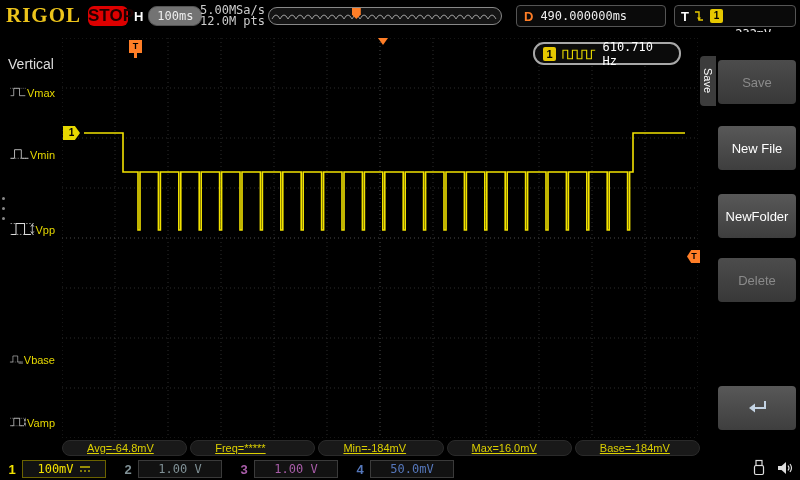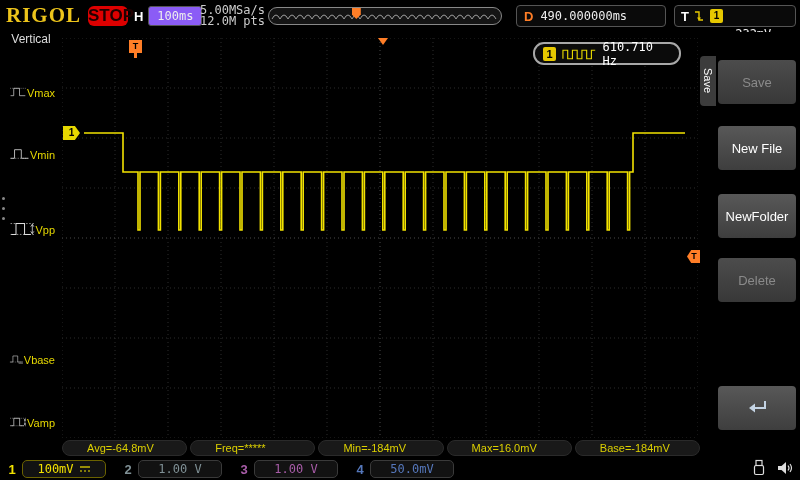--- a/index.html
+++ b/index.html
@@ -8,43 +8,43 @@
           font-family:"Liberation Sans",sans-serif;}
 
   
   .topbar{position:absolute;left:0;top:0;width:800px;height:32px;background:#000;}
   .logo{position:absolute;left:6px;top:3px;font-family:"Liberation Serif",serif;
         font-weight:bold;font-size:21px;color:#edc41b;letter-spacing:1px;}
   .stop-badge{position:absolute;left:88px;top:6px;width:40px;height:20px;background:#dd0000;
         color:#200000;font-weight:bold;font-size:17px;text-align:center;line-height:20px;border-radius:6px;}
   .hgroup{position:absolute;left:134px;top:6px;height:20px;display:flex;align-items:center;gap:5px;}
   .hlabel{color:#fff;font-weight:bold;font-size:13px;}
-  .hval{display:inline-block;min-width:54px;height:20px;border:1px solid #555;border-radius:3px;
-        background:#8b5cf6;color:#eee;font-size:12px;line-height:18px;text-align:center;
+  .hval{display:inline-block;min-width:54px;height:20px;border:1px solid #555;border-radius:9px;
+        background:#737373;color:#eee;font-size:12px;line-height:18px;text-align:center;
         font-family:"DejaVu Sans Mono",monospace;}
   .srate{position:absolute;left:200px;top:5px;color:#ccc;font-size:12px;line-height:11px;
         font-family:"DejaVu Sans Mono",monospace;}
   .membar{position:absolute;left:268px;top:7px;width:234px;height:18px;border:1px solid #888;
         border-radius:9px;background:#141414;overflow:hidden;}
   .mem-marker{position:absolute;top:0;width:9px;height:11px;background:#ff7e27;
         clip-path:polygon(0 0,100% 0,100% 60%,50% 100%,0 60%);}
   .dgroup{position:absolute;left:516px;top:5px;width:150px;height:22px;border:1px solid #555;
         border-radius:4px;background:#0a0a0a;display:flex;align-items:center;padding:0 7px;gap:7px;}
   .dlabel{color:#ff7e27;font-weight:bold;font-size:13px;}
   .dval{color:#eee;font-size:12px;font-family:"DejaVu Sans Mono",monospace;}
   .tgroup{position:absolute;left:674px;top:5px;width:122px;height:22px;border:1px solid #555;
         border-radius:4px;background:#0a0a0a;display:flex;align-items:center;padding:0 6px;gap:5px;}
   .tlabel{color:#fff;font-weight:bold;font-size:13px;}
   .tchan{width:13px;height:14px;background:#e6c800;color:#000;font-weight:bold;font-size:10px;
         text-align:center;line-height:14px;border-radius:2px;}
   .tval{color:#eee;font-size:12px;font-family:"DejaVu Sans Mono",monospace;margin-top:35px;}
 
   
   .sidebar{position:absolute;left:0;top:32px;width:62px;height:448px;background:#000;}
-  .sidebar-title{color:#ddd;font-size:12px;text-align:center;margin-top:0;}
+  .sidebar-title{color:#ddd;font-size:14px;text-align:center;margin-top:24px;}
   .side-item{position:absolute;left:9px;width:46px;height:46px;display:flex;
         align-items:center;cursor:pointer;}
   .side-item svg{width:34px;height:28px;}
   .side-label{color:#e6d800;font-size:11px;margin-top:1px;}
   .page-dots{position:absolute;left:2px;top:165px;display:flex;flex-direction:column;gap:7px;}
   .page-dots i{width:3px;height:3px;border-radius:50%;background:#888;}
 
   
   .scope{position:absolute;left:62px;top:38px;width:636px;height:400px;}
   .scope svg.plot{position:absolute;left:0;top:0;}
@@ -72,27 +72,27 @@
         justify-content:center;writing-mode:vertical-rl;}
   .rbtn{position:absolute;left:18px;width:78px;height:44px;border-radius:4px;cursor:pointer;
         background:linear-gradient(#585858,#3e3e3e);color:#fff;font-size:13px;
         display:flex;align-items:center;justify-content:center;}
   .rbtn.disabled{background:linear-gradient(#4c4c4c,#383838);color:#8a8a8a;}
   .rbtn1{top:28px}.rbtn2{top:94px}.rbtn3{top:162px}.rbtn4{top:226px}.rbtn5{top:354px}
 
   
   .measure-bar{position:absolute;left:62px;top:440px;width:638px;height:16px;display:flex;gap:3px;}
   .mcell{flex:1;background:#191919;border:1px solid #2a2a2a;border-radius:8px;color:#dcd000;
-        font-size:11px;line-height:14px;padding-left:24px;}
+        font-size:11px;line-height:14px;padding-left:24px;text-decoration:underline;}
 
   
   .chbar{position:absolute;left:0;top:458px;width:800px;height:22px;background:#000;}
   .chblock{position:absolute;top:2px;display:flex;align-items:center;gap:4px;cursor:pointer;}
   .chnum{font-weight:bold;font-size:13px;width:12px;text-align:center;}
-  .chbox{width:84px;height:18px;border:1px solid #3a3a3a;border-radius:5px;background:#121212;
+  .chbox{width:84px;height:18px;border:1px solid #3a3a3a;border-radius:0;background:#121212;
         display:flex;align-items:center;justify-content:center;gap:5px;font-size:12px;
         font-family:"DejaVu Sans Mono",monospace;}
   .chblock.active .chbox{border-color:#6b6200;}
   .status-icons{position:absolute;right:6px;top:1px;display:flex;gap:9px;align-items:center;}
 </style>
 </head>
 <body>
 
 <div class="screen">
 

